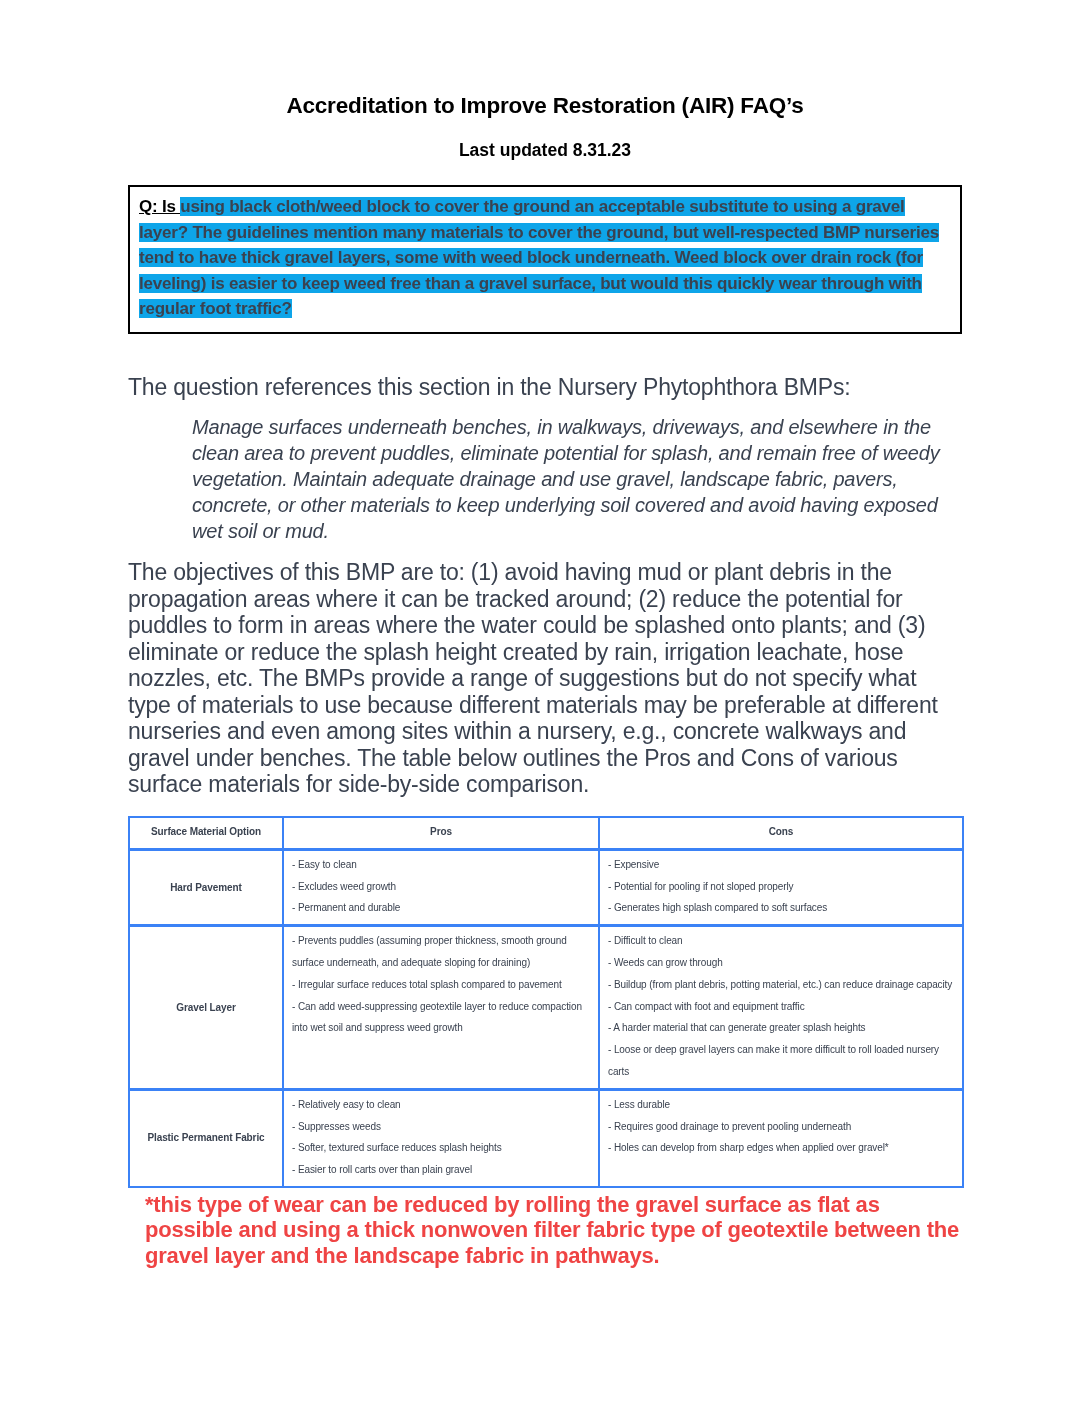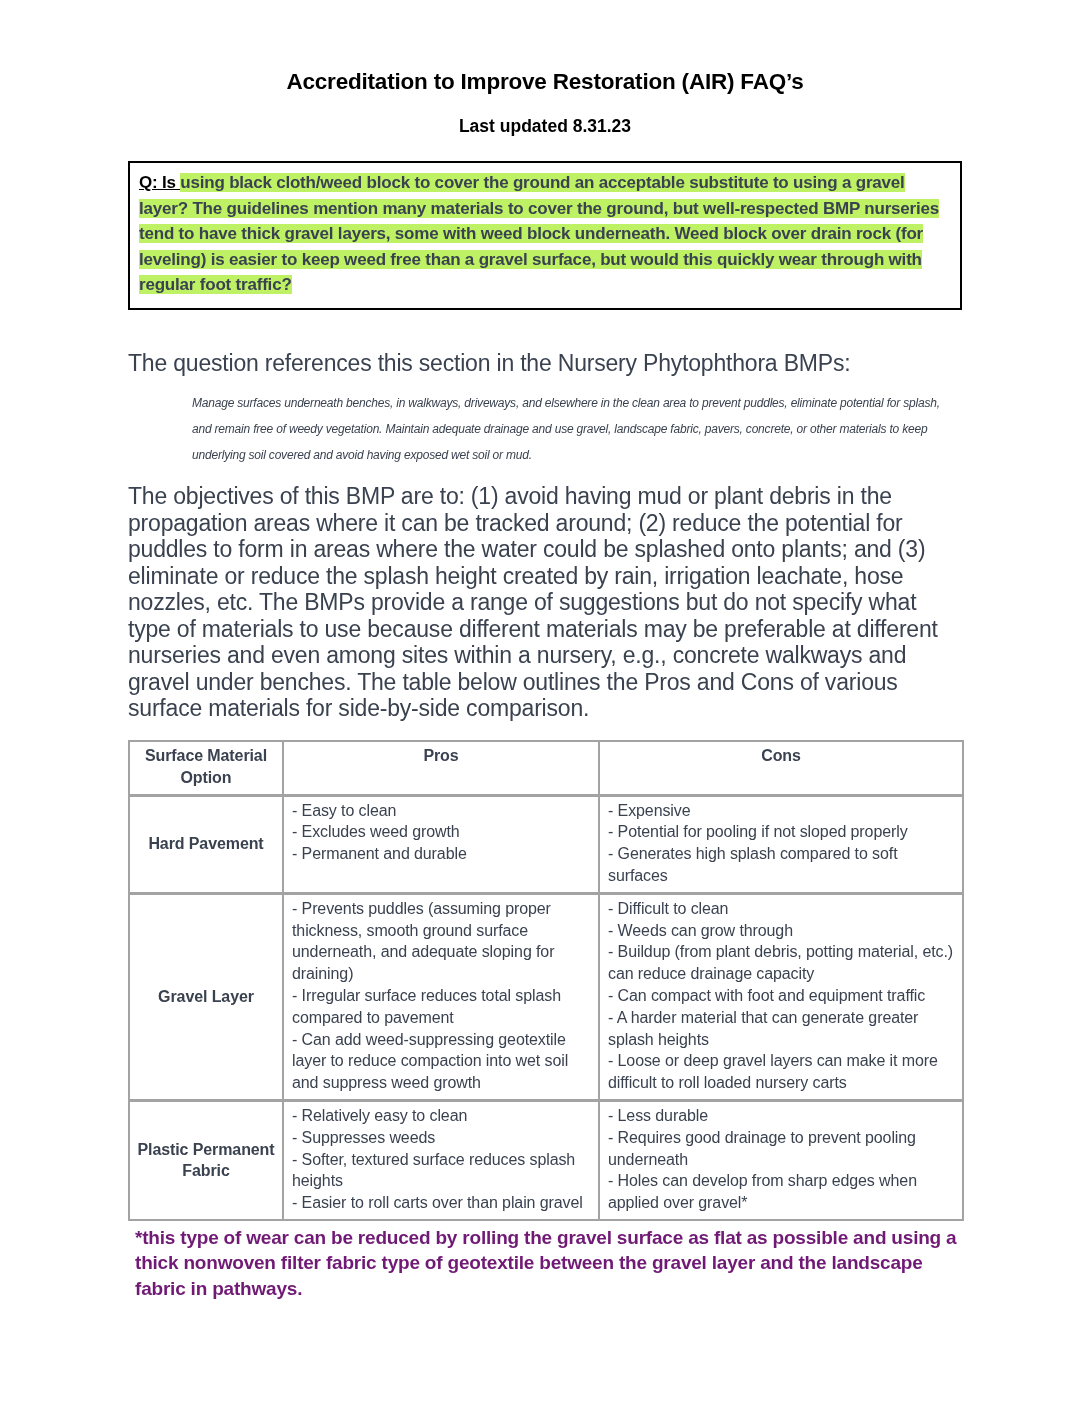--- a/index.html
+++ b/index.html
@@ -8,21 +8,21 @@
     height: 1408px;
     background: #ffffff;
     font-family: "Liberation Sans", sans-serif;
     color: #3a4250;
     overflow: hidden;
   }
   .page {
     box-sizing: border-box;
     width: 1088px;
     height: 1160px;
-    padding: 68px 126px 0 128px;
+    padding: 92px 126px 0 128px;
   }
   .doc-title {
     margin: 0;
     font-size: 22.5px;
     line-height: 28px;
     font-weight: bold;
     color: #000000;
     text-align: center;
     letter-spacing: -0.2px;
   }
@@ -39,46 +39,46 @@
     border: 2px solid #000000;
     padding: 7px 10px 10px 9px;
     font-size: 17px;
     line-height: 25.6px;
     font-weight: bold;
     letter-spacing: -0.2px;
   }
   .q-prefix { color: #000000; text-decoration: underline; }
   .q-highlight {
     color: #3a4250;
-    background-color: #bef264;
+    background-color: #0ea5e9;
   }
   .para {
     font-size: 23px;
     line-height: 26.5px;
     letter-spacing: -0.2px;
   }
   .intro { margin: 40px 0 0 0; }
   .quote {
     margin: 14px 0 0 64px;
     width: 760px;
     font-style: italic;
-    font-size: 12px;
+    font-size: 20px;
     line-height: 26px;
     letter-spacing: -0.2px;
   }
   .objectives { margin: 15px 0 0 0; }
   table.compare {
     margin-top: 18px;
     width: 834px;
     table-layout: fixed;
     border-collapse: collapse;
   }
   table.compare th, table.compare td {
-    border: 2px solid #a3a3a3;
-    font-size: 16px;
+    border: 2px solid #3b82f6;
+    font-size: 10px;
     letter-spacing: -0.1px;
   }
   table.compare thead th {
     border-bottom-width: 3px;
     font-weight: bold;
     text-align: center;
     vertical-align: top;
     padding: 3px 6px 5px 6px;
     line-height: 21.8px;
   }
@@ -90,25 +90,25 @@
     line-height: 21.8px;
     font-weight: bold;
   }
   td.list-cell {
     vertical-align: top;
     padding: 3px 8px 5px 8px;
     line-height: 21.8px;
     white-space: pre-line;
   }
   .footnote {
-    margin: 4px 0 0 7px;
-    font-size: 19px;
+    margin: 4px 0 0 17px;
+    font-size: 22px;
     line-height: 25.3px;
     font-weight: bold;
-    color: #701a75;
+    color: #ef4444;
     letter-spacing: -0.2px;
   }
 </style>
 </head>
 <body>
 
 <div class="page">
 
   <h1 class="doc-title">Accreditation to Improve Restoration (AIR) FAQ’s</h1>
 

